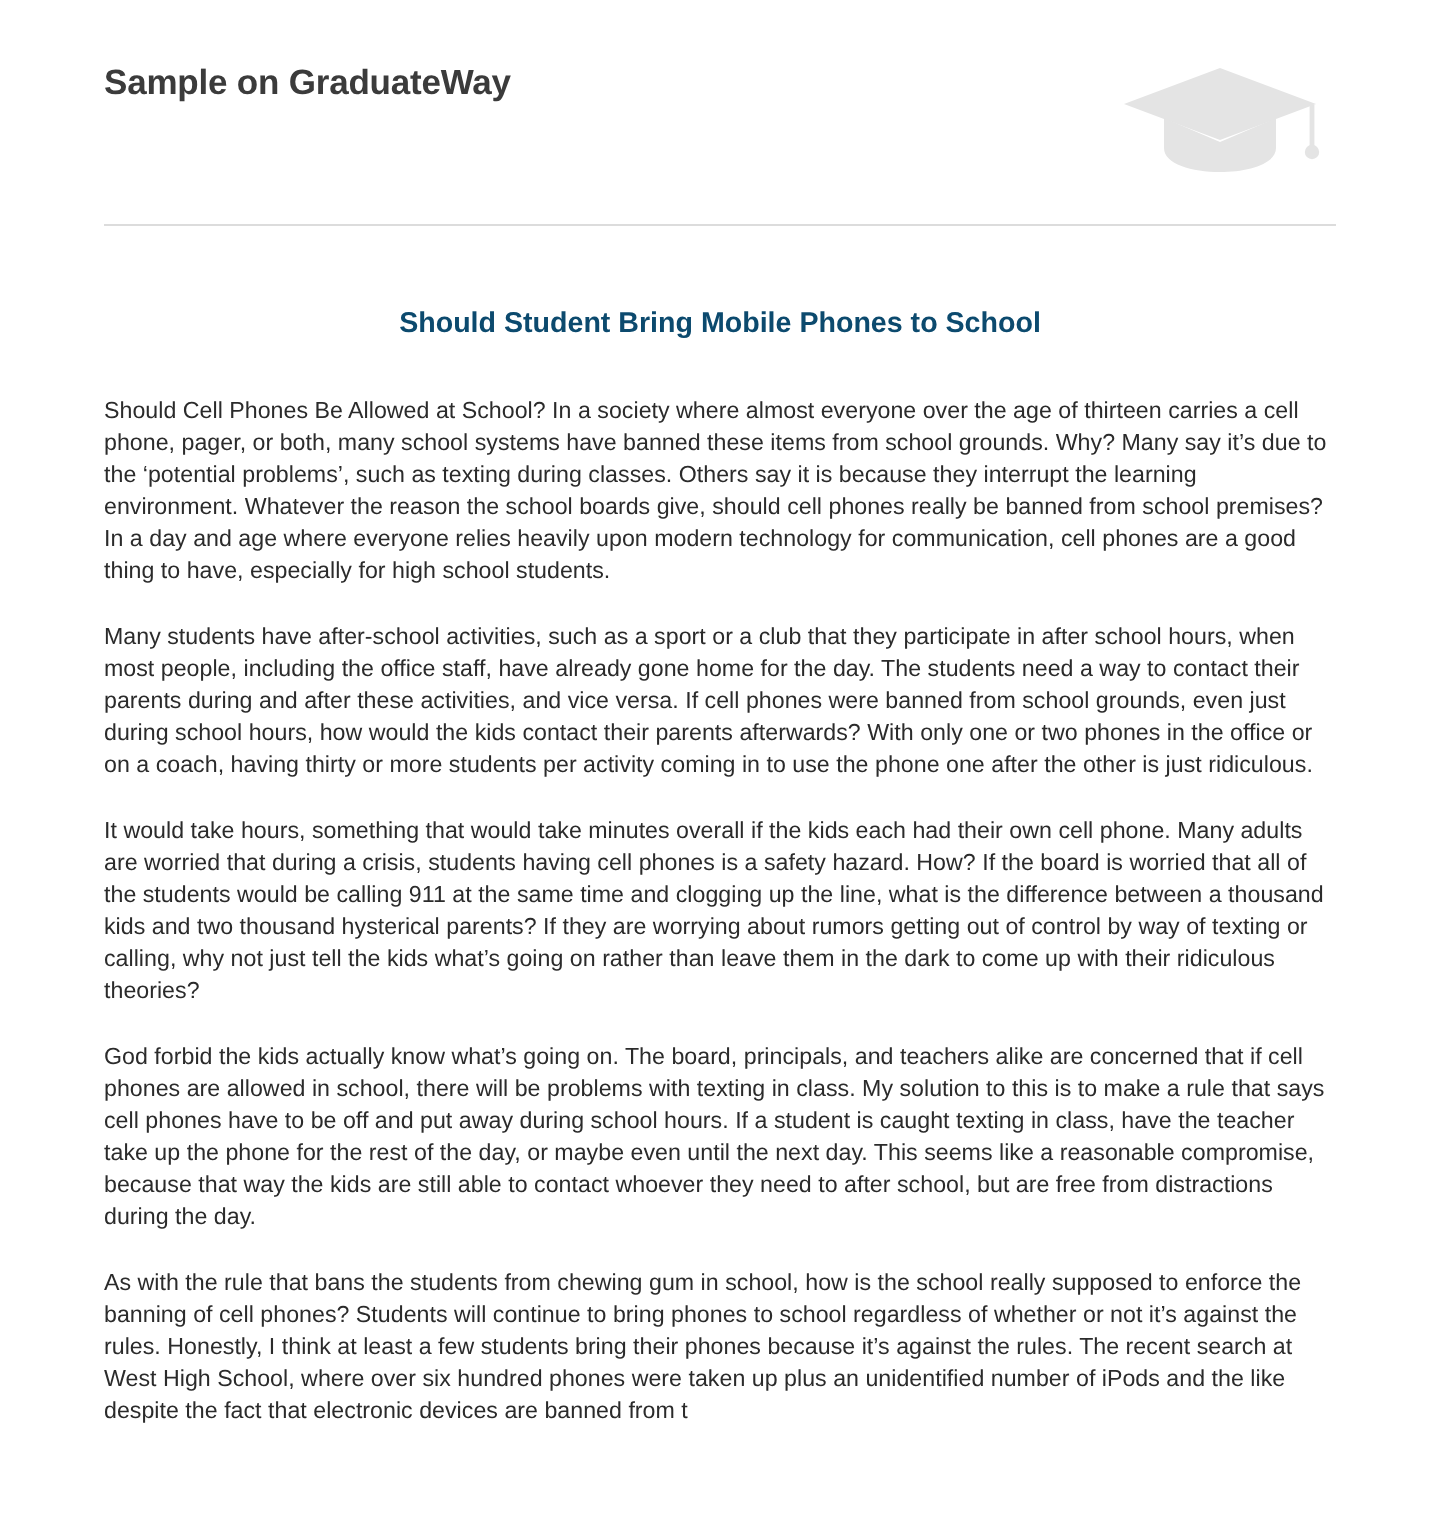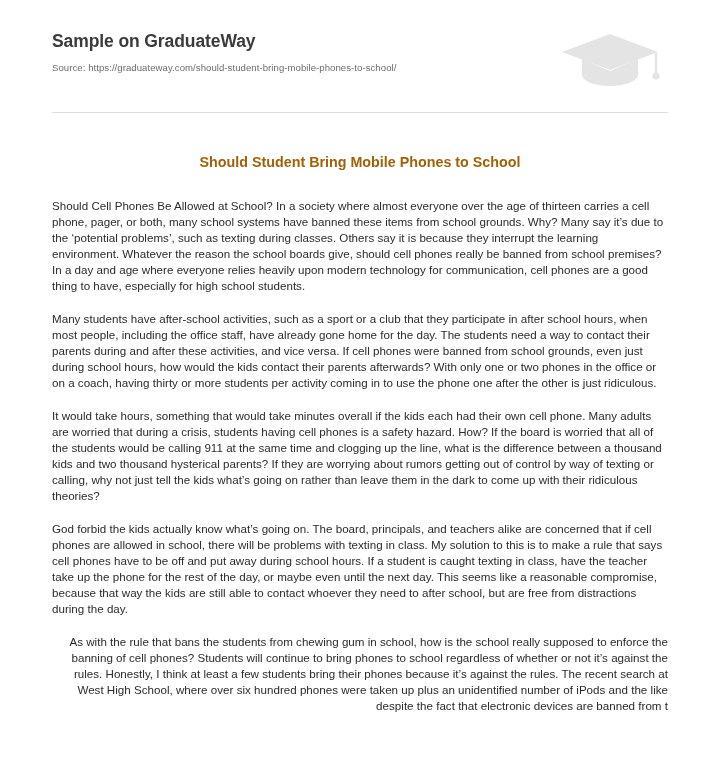--- a/index.html
+++ b/index.html
@@ -56,46 +56,44 @@
   }
   .divider {
     border: none;
     border-top: 1px solid #dcdcdc;
     margin: 22px 0 0 0;
   }
   .doc-title {
     text-align: center;
     font-size: 14.3px;
     font-weight: bold;
-    color: #a16207;
+    color: #0c4a6e;
     margin: 40px 0 26px 0;
     line-height: 1.3;
   }
   .body-text {
     font-size: 11.6px;
     line-height: 16px;
     color: #2b2b2b;
     margin: 0 0 17px 0;
     text-align: left;
     letter-spacing: 0.01px;
   }
   .body-text:last-child {
     margin-bottom: 0;
-    text-align: right;
   }
 </style>
 </head>
 <body>
 
 <div class="page">
 
   <div class="header">
     <div class="header-text">
       <h1 class="brand-title">Sample on GraduateWay</h1>
-      <p class="source-line">Source: https://graduateway.com/should-student-bring-mobile-phones-to-school/</p>
     </div>
     <div class="logo">
       <svg width="104" height="62" viewBox="0 0 104 62" xmlns="http://www.w3.org/2000/svg">
         <path d="M52 6 L100 24 L52 42 L4 24 Z" fill="#e4e4e4"></path>
         <path d="M24 31 L24 46 C24 54 38 58 52 58 C66 58 80 54 80 46 L80 31 L52 43 Z" fill="#e4e4e4"></path>
         <path d="M98 24.5 L98 45" stroke="#e4e4e4" stroke-width="2.4" fill="none"></path>
         <circle cx="98" cy="48" r="3.6" fill="#e4e4e4"></circle>
       </svg>
     </div>
   </div>

